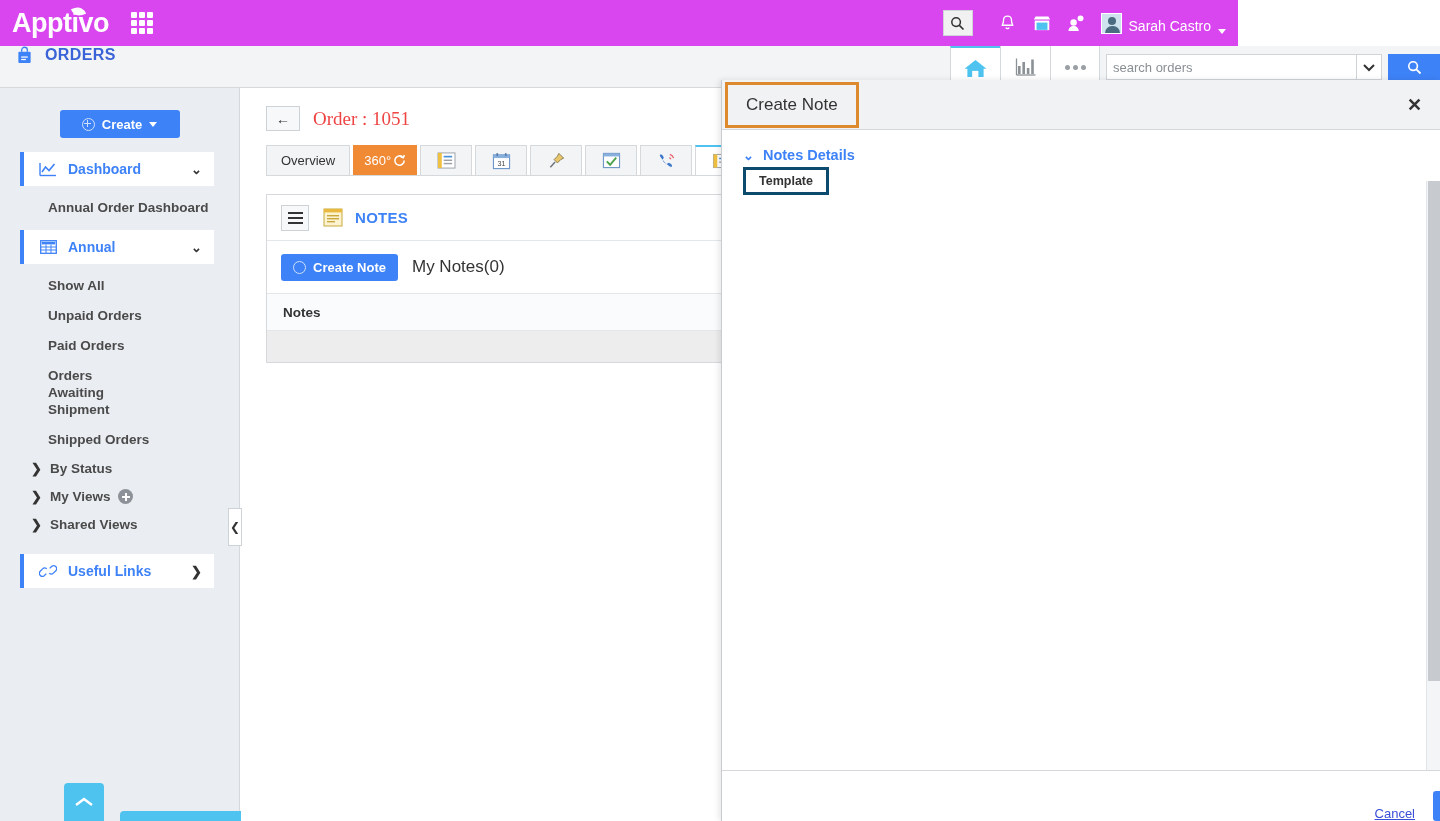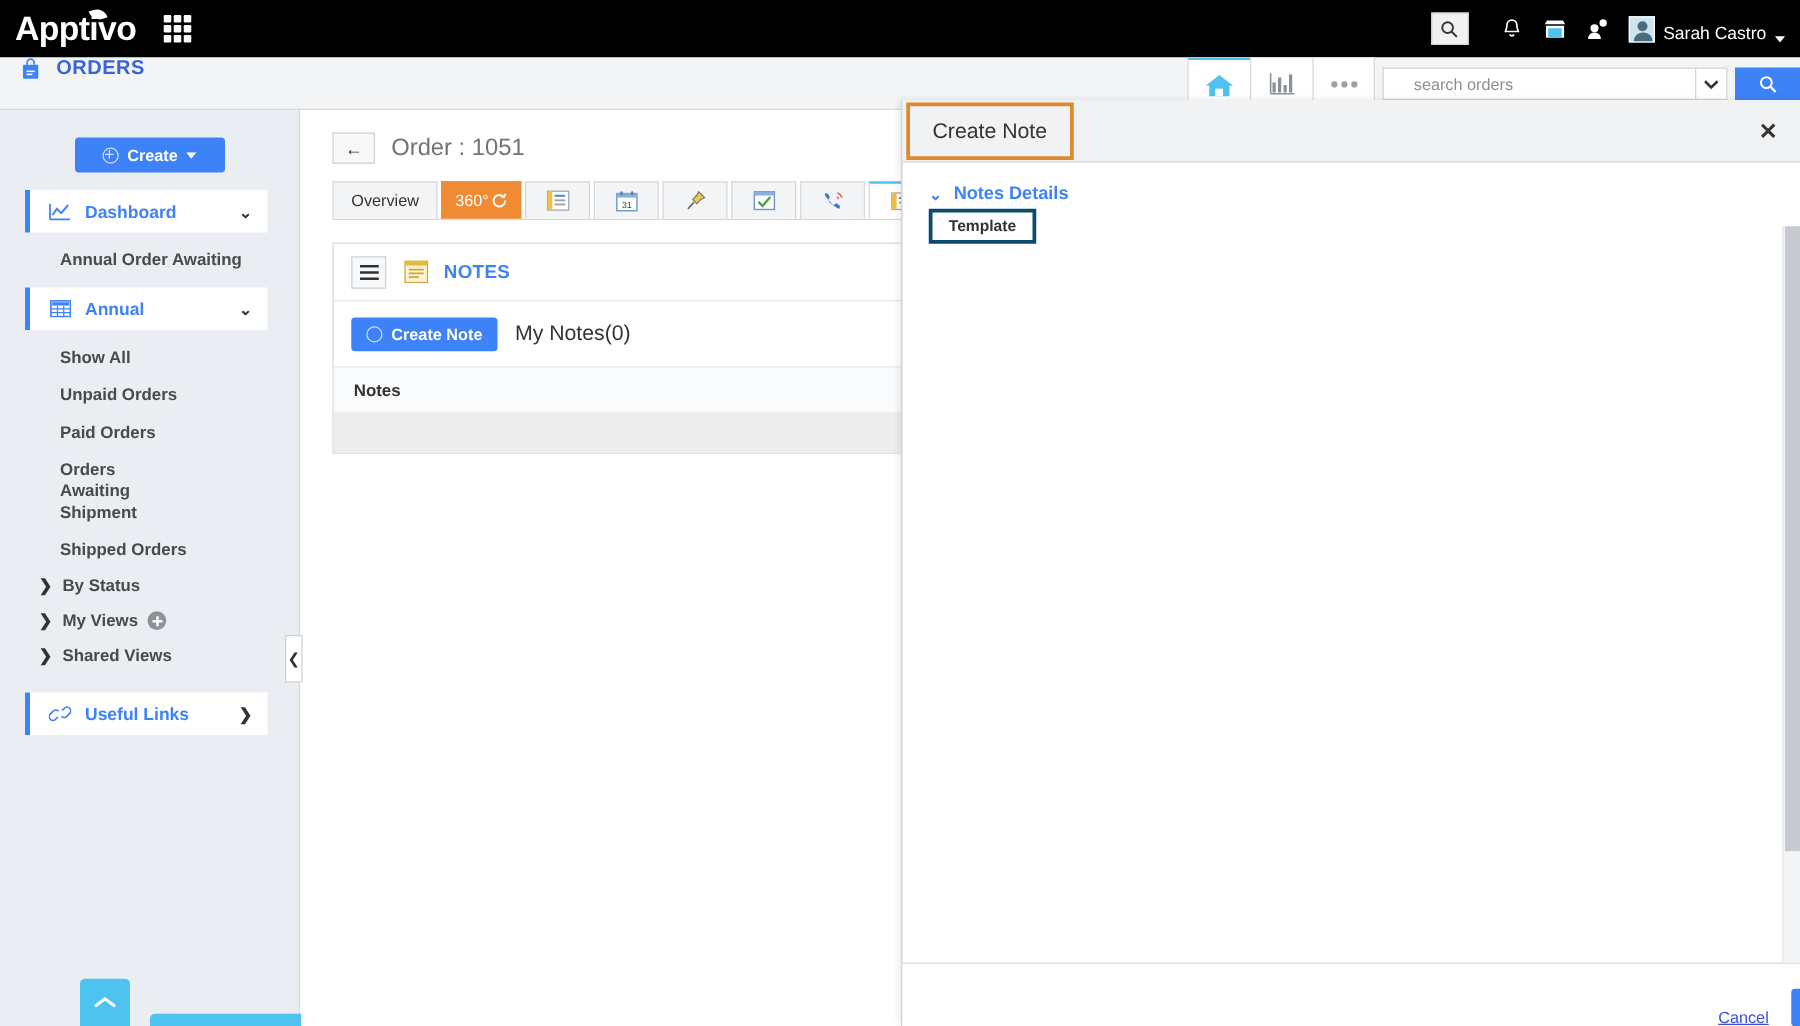--- a/index.html
+++ b/index.html
@@ -6,22 +6,22 @@
   html, body {
     width: 1440px; height: 821px;
     font-family: "Liberation Sans", sans-serif;
     background: #ffffff;
     overflow: hidden;
   }
   .app { position: relative; width: 1440px; height: 821px; }
 
   
   .topbar {
-    position: absolute; top: 0; left: 0; width: 1440px; height: 46px;
-    background: #000000;
+    position: absolute; top: 0; left: 0; width: 1238px; height: 46px;
+    background: #d946ef;
     display: flex; align-items: center;
   }
   .brand {
     margin-left: 12px; color: #fff;
     font-size: 27px; font-weight: bold; letter-spacing: -0.5px;
     position: relative; font-family: "Liberation Sans", sans-serif;
   }
   .brand .leaf {
     position: absolute; width: 13px; height: 9px;
     background: #fff; border-radius: 0 9px 0 9px;
@@ -83,21 +83,21 @@
     width: 50px; border-left: 1px solid #d6d9dc; background: #fff;
     display: flex; align-items: center; justify-content: center; cursor: pointer;
   }
   .hbtn.home { border-top: 2px solid #4EC3F0; }
   .hbtn.dots { border-left: 1px solid #d6d9dc; border-right: 1px solid #d6d9dc; background:#fff; }
   .dotrow { display: flex; gap: 3px; }
   .dotrow i { width: 5px; height: 5px; border-radius: 50%; background: #9aa0a6; display: block; }
   .osearch { display: flex; align-items: center; margin: 0 0 0 6px; align-self: center; }
   .osearch input {
     width: 250px; height: 26px; border: 1px solid #cfd4d8; border-right: none;
-    padding: 0 24px; font-size: 13px; outline: none; color: #555;
+    padding: 0 6px; font-size: 13px; outline: none; color: #555;
     font-family: "Liberation Sans", sans-serif;
   }
   .osearch input::placeholder { color: #8a8f94; }
   .osearch .dd {
     width: 26px; height: 26px; border: 1px solid #cfd4d8; background: #fff;
     display: flex; align-items: center; justify-content: center; cursor: pointer;
   }
   .osearch .go {
     width: 52px; height: 26px; background: #3E82F7; margin-left: 6px;
     display: flex; align-items: center; justify-content: center; cursor: pointer;
@@ -165,21 +165,21 @@
 
   
   .main {
     position: absolute; top: 88px; left: 241px; width: 1199px; height: 733px; background: #fff;
   }
   .order-head { display: flex; align-items: center; padding: 18px 0 0 25px; }
   .backbtn {
     width: 34px; height: 25px; border: 1px solid #cdd2d6; background: #f7f8f9;
     display: flex; align-items: center; justify-content: center; font-size: 14px; color: #333; cursor: pointer;
   }
-  .order-title { margin-left: 13px; font-size: 19px; color: #737373; }
+  .order-title { margin-left: 13px; font-size: 19px; color: #ef4444; font-family: Liberation Serif, serif; }
 
   .tabs { display: flex; margin: 14px 0 0 25px; border-bottom: 1px solid #d6d9dc; width: 1174px; }
   .tab {
     height: 30px; min-width: 52px; padding: 0 10px; background: #f3f4f6;
     border: 1px solid #d6d9dc; border-bottom: none; margin-right: 3px;
     display: flex; align-items: center; justify-content: center;
     font-size: 13px; color: #333; cursor: pointer;
   }
   .tab.overview { padding: 0 14px; }
   .tab.active-orange { background: #F08A35; color: #fff; border-color: #F08A35; font-size: 13px; }
@@ -375,21 +375,21 @@
       <span class="gicon">
         <svg width="18" height="15" viewBox="0 0 18 15">
           <line x1="1" y1="1" x2="1" y2="13.5" stroke="#3E82F7" stroke-width="1.4"></line>
           <line x1="1" y1="13.5" x2="17" y2="13.5" stroke="#3E82F7" stroke-width="1.4"></line>
           <polyline points="3,10 6.5,5 10,8.5 15.5,2" fill="none" stroke="#3E82F7" stroke-width="1.6"></polyline>
         </svg>
       </span>
       <span class="glabel">Dashboard</span>
       <span class="gchev">⌄</span>
     </div>
-    <div class="nav-item">Annual Order Awaiting</div>
+    <div class="nav-item">Annual Order Dashboard</div>
 
     <div class="nav-group">
       <span class="gicon">
         <svg width="17" height="14" viewBox="0 0 17 14">
           <rect x="0.7" y="0.7" width="15.6" height="12.6" fill="none" stroke="#3E82F7" stroke-width="1.3"></rect>
           <rect x="1.8" y="1.8" width="13.4" height="2.6" fill="#3E82F7"></rect>
           <line x1="1" y1="7" x2="16" y2="7" stroke="#3E82F7" stroke-width="1"></line>
           <line x1="1" y1="10" x2="16" y2="10" stroke="#3E82F7" stroke-width="1"></line>
           <line x1="6" y1="4.6" x2="6" y2="13" stroke="#3E82F7" stroke-width="1"></line>
           <line x1="11" y1="4.6" x2="11" y2="13" stroke="#3E82F7" stroke-width="1"></line>

